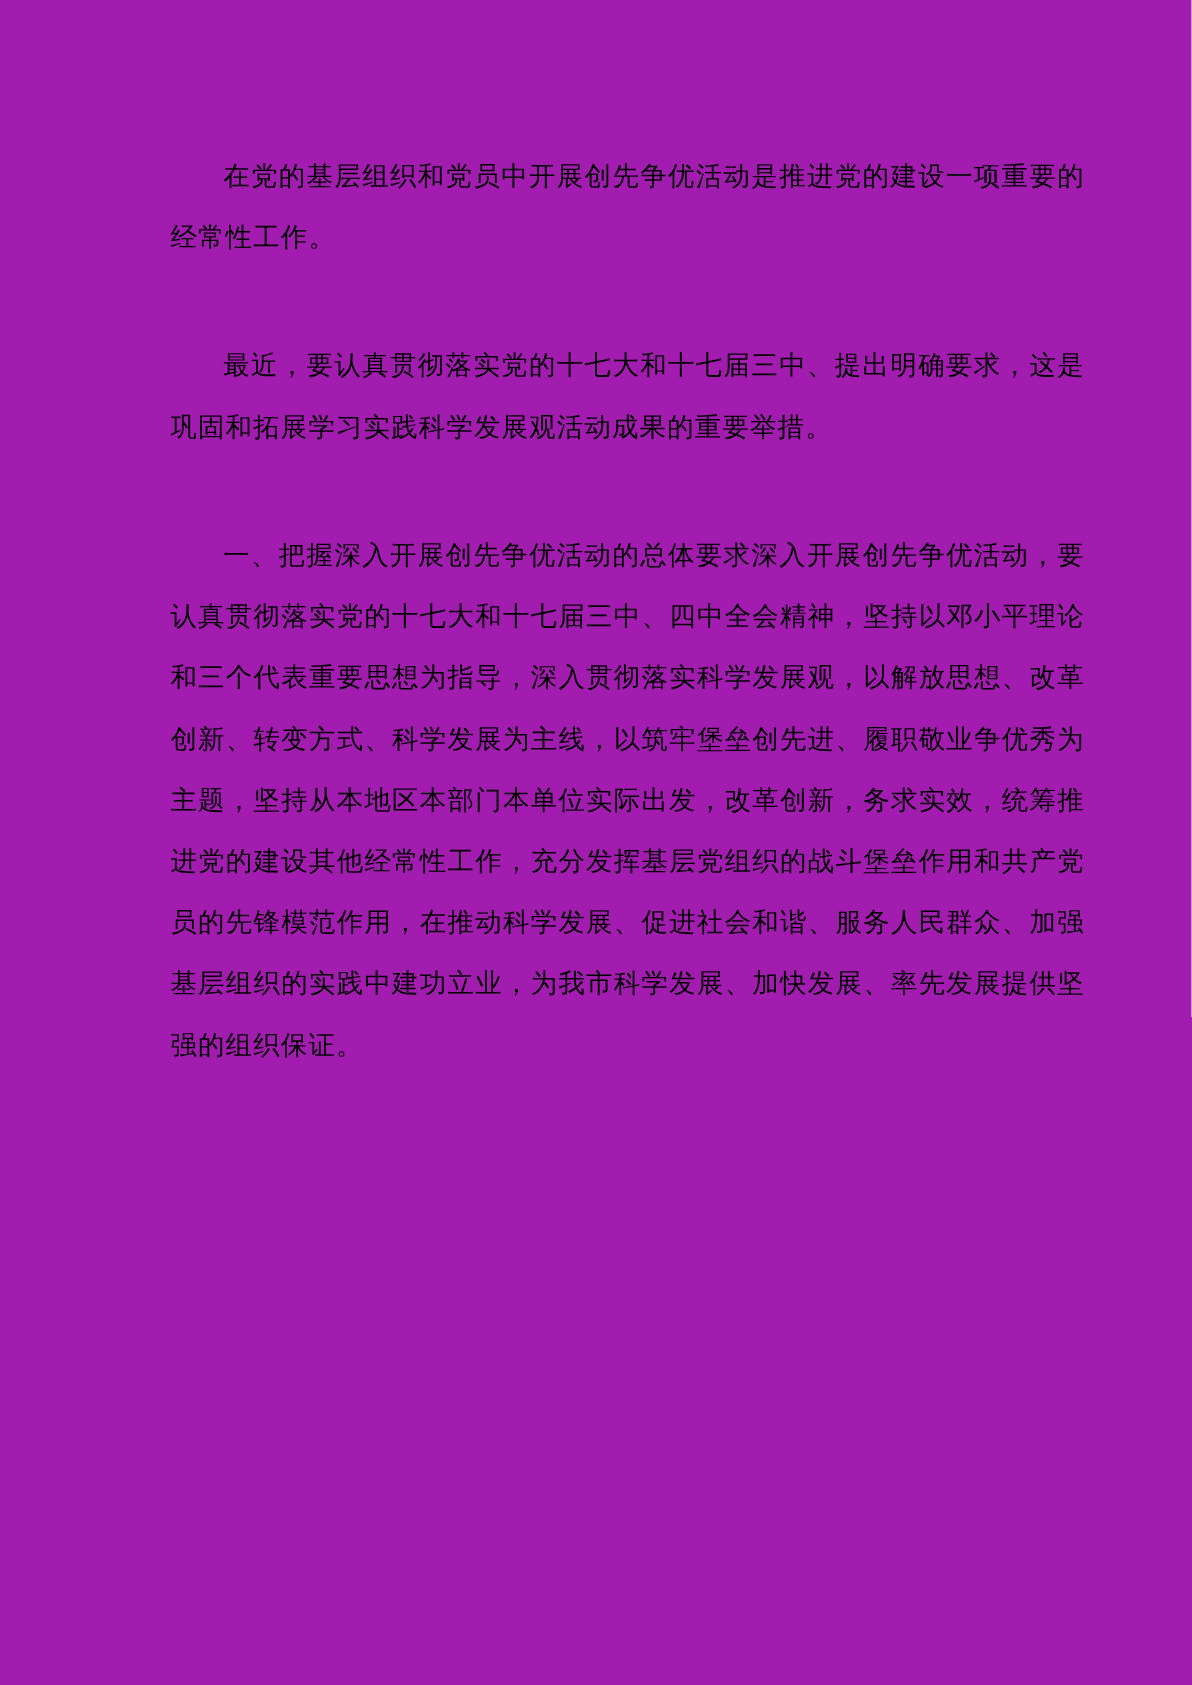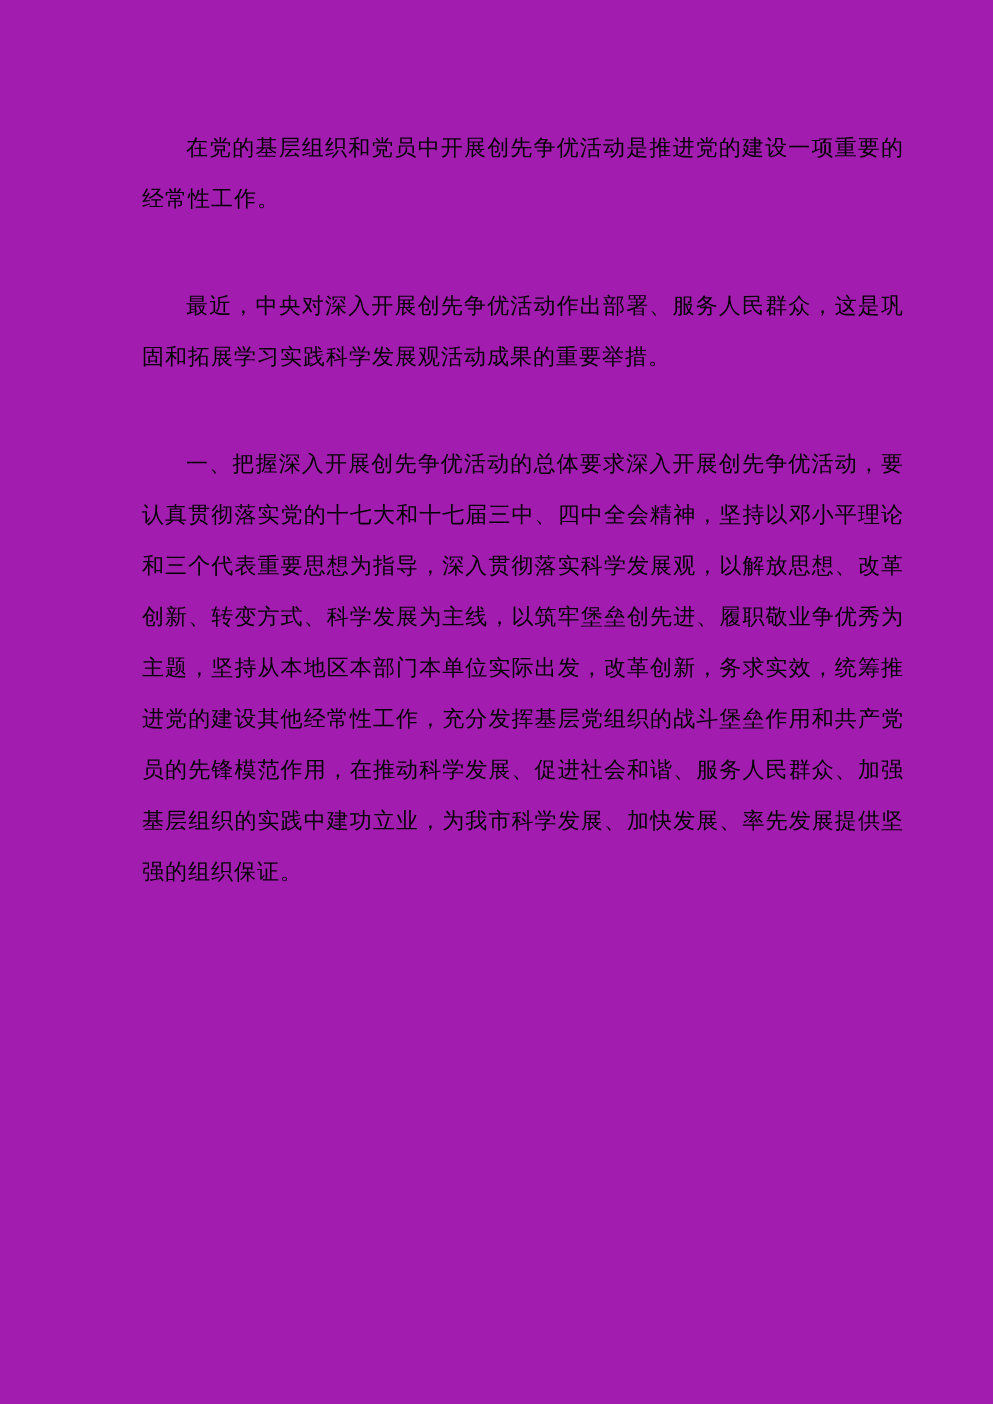--- a/index.html
+++ b/index.html
@@ -31,17 +31,17 @@
       word-break: break-all;
       color: #000000;
     }
   </style>
 </head>
 <body>
 
 <div class="page">
   <p class="doc-paragraph">在党的基层组织和党员中开展创先争优活动是推进党的建设一项重要的经常性工作。</p>
 
-  <p class="doc-paragraph">最近，中央对深入开展创先争优活动作出部署、服务人民群众，这是巩固和拓展学习实践科学发展观活动成果的重要举措。</p>
+  <p class="doc-paragraph">最近，要认真贯彻落实党的十七大和十七届三中、提出明确要求，这是巩固和拓展学习实践科学发展观活动成果的重要举措。</p>
 
 
   <p class="doc-paragraph">一、把握深入开展创先争优活动的总体要求深入开展创先争优活动，要认真贯彻落实党的十七大和十七届三中、四中全会精神，坚持以邓小平理论和三个代表重要思想为指导，深入贯彻落实科学发展观，以解放思想、改革创新、转变方式、科学发展为主线，以筑牢堡垒创先进、履职敬业争优秀为主题，坚持从本地区本部门本单位实际出发，改革创新，务求实效，统筹推进党的建设其他经常性工作，充分发挥基层党组织的战斗堡垒作用和共产党员的先锋模范作用，在推动科学发展、促进社会和谐、服务人民群众、加强基层组织的实践中建功立业，为我市科学发展、加快发展、率先发展提供坚强的组织保证。</p>
 </div>
 
 </body></html>

